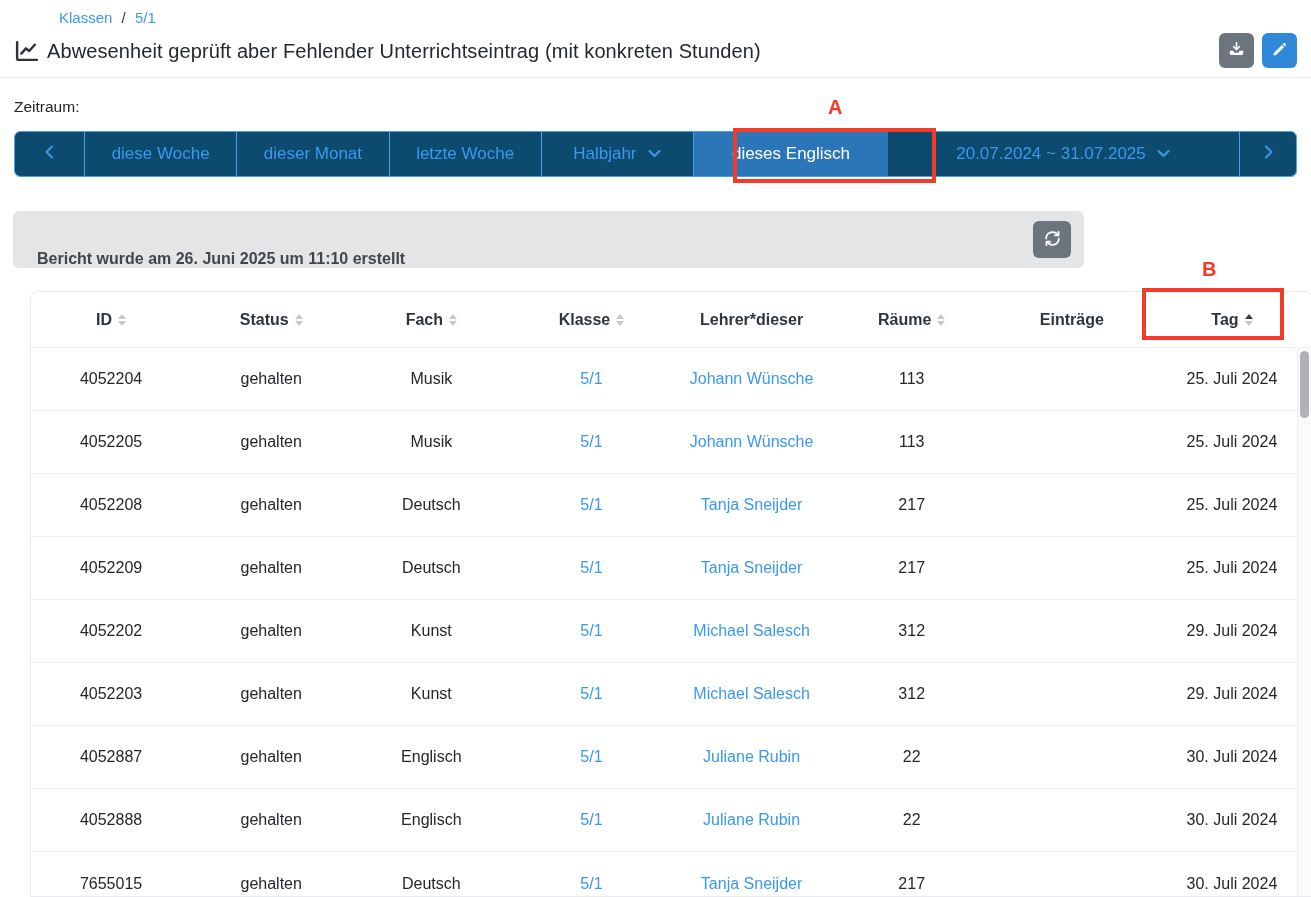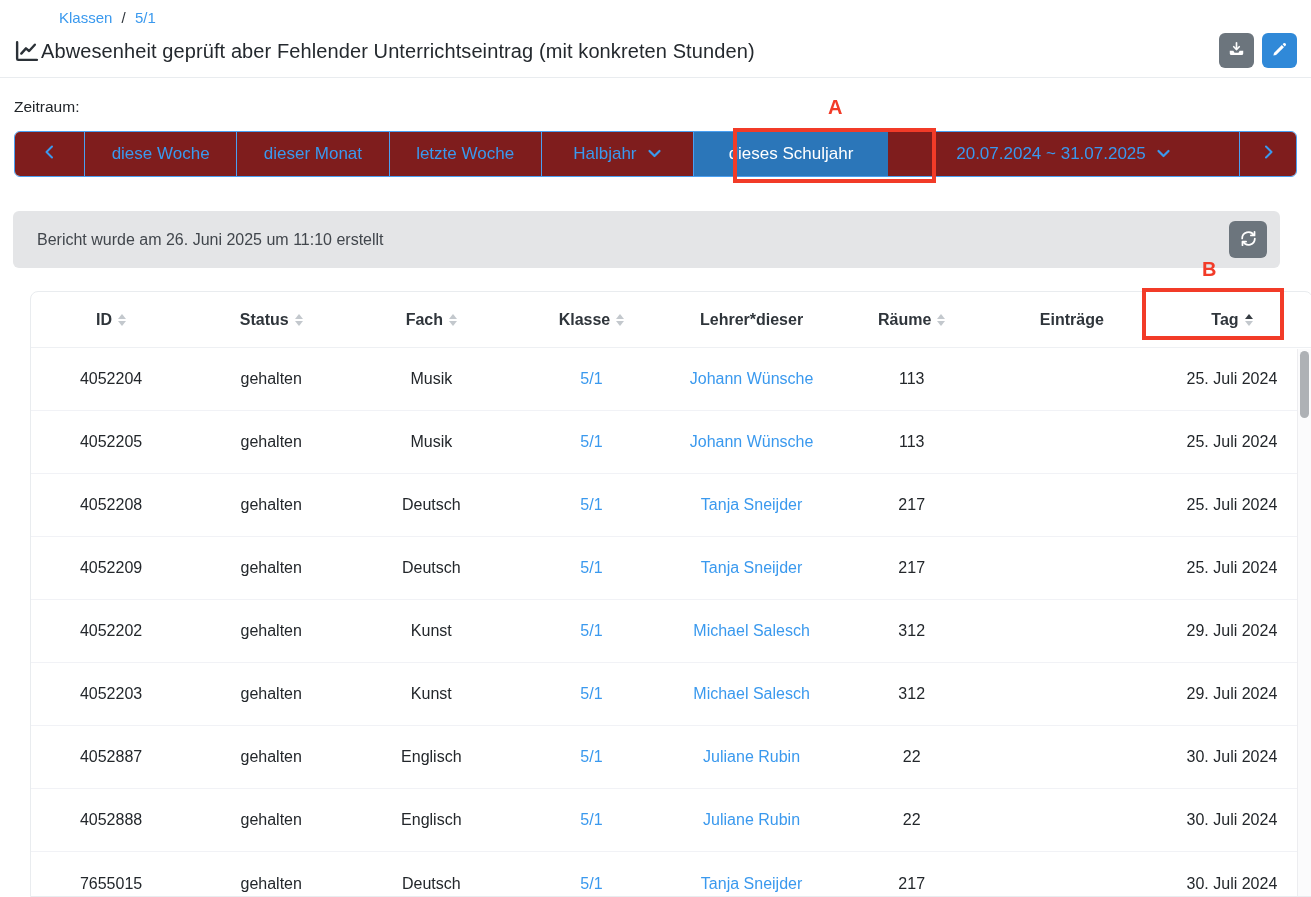--- a/index.html
+++ b/index.html
@@ -5,47 +5,47 @@
   * { margin:0; padding:0; box-sizing:border-box; }
   html,body { width:1311px; height:897px; background:#fff; font-family:"Liberation Sans", sans-serif; }
   .page { position:relative; width:1311px; height:897px; overflow:hidden; background:#fff; }
 
   
   .breadcrumb { position:absolute; left:14px; top:9px; font-size:15px; color:#343a40;margin-left:45px; }
   .breadcrumb a { color:#3a99ee; text-decoration:none; cursor:pointer; }
   .breadcrumb .sep { margin:0 5px; color:#2f353b; }
 
   
-  .titlebar { position:absolute; left:14px; top:40px; display:flex; align-items:center; gap:2px; }
+  .titlebar { position:absolute; left:14px; top:40px; display:flex; align-items:center; gap:8px; }
   .titlebar h1 { font-size:20px; font-weight:500; color:#24292e; letter-spacing:.1px; }
   .chart-icon { display:flex; align-items:center; }
 
   .top-actions { position:absolute; right:14px; top:33px; display:flex; gap:8px; }
   .icon-btn { width:35px; height:35px; border:none; border-radius:6px; display:flex; align-items:center; justify-content:center; cursor:pointer; }
   .icon-btn.gray { background:#6c757d; }
   .icon-btn.blue { background:#3089d8; }
 
   .divider { position:absolute; left:0; right:0; top:77px; height:1px; background:#e9ecef; }
 
   
   .period-label { position:absolute; left:14px; top:98px; font-size:15.5px; color:#212529; }
   .btn-group { position:absolute; left:14px; top:131px; width:1283px; height:46px; display:flex;
                border:1px solid #4aa0f2; border-radius:6px; overflow:hidden; background:#fff; }
-  .pbtn { background:#7f1d1d; border:none; border-right:1px solid #4aa0f2; color:#3a99ee; font-size:17px;
+  .pbtn { background:#0c4a6e; border:none; border-right:1px solid #4aa0f2; color:#3a99ee; font-size:17px;
           font-family:"Liberation Sans", sans-serif; display:flex; align-items:center; justify-content:center;
           gap:10px; cursor:pointer; flex:1; }
   .pbtn:last-child { border-right:none; }
   .pbtn.prev { flex:none; width:70px; }
   .pbtn.next { flex:none; width:56px; }
   .pbtn.selected { flex:none; width:194px; background:#2b76b9; color:#fff; border-right:none; }
   .pbtn.range { flex:none; width:352px; }
 
   
-  .report-bar { position:absolute; left:13px; top:211px; width:1267px; height:57px; background:#e4e5e7;
-                border-radius:6px; display:flex; align-items:center; }
+  .report-bar { position:absolute; left:13px; top:211px; width:1071px; height:57px; background:#e4e5e7;
+                border-radius:6px; display:flex; align-items:flex-end;font-weight:bold; }
   .report-bar .txt { font-size:16px; color:#41464c; margin-left:24px; }
   .refresh-btn { position:absolute; right:13px; top:10px; width:38px; height:37px; background:#6c757d;
                  border:none; border-radius:6px; display:flex; align-items:center; justify-content:center; cursor:pointer; }
 
   
   .table-card { position:absolute; left:30px; top:291px; width:1283px; height:606px;
                 border:1px solid #e9ecef; border-radius:8px 8px 0 0; background:#fff; overflow:hidden; }
   .thead { display:flex; height:56px; align-items:center; border-bottom:1px solid #eef0f3; }
   .th { width:12.5%; display:flex; align-items:center; justify-content:center; gap:6px;
         font-size:16px; font-weight:700; color:#2f353b; cursor:default; }
@@ -131,21 +131,21 @@
       <button class="pbtn">
         <span>letzte Woche</span>
       </button>
       <button class="pbtn">
         <span>Halbjahr</span>
         <span><svg width="15" height="11" viewBox="0 0 15 11" fill="none" stroke="#3a99ee" stroke-width="2.2" stroke-linecap="round" stroke-linejoin="round">
             <polyline points="2.5,3 7.5,8 12.5,3"></polyline>
           </svg></span>
       </button>
       <button class="pbtn selected">
-        <span>dieses Schuljahr</span>
+        <span>dieses Englisch</span>
       </button>
       <button class="pbtn range">
         <span>20.07.2024 ~ 31.07.2025</span>
         <span><svg width="15" height="11" viewBox="0 0 15 11" fill="none" stroke="#3a99ee" stroke-width="2.2" stroke-linecap="round" stroke-linejoin="round">
             <polyline points="2.5,3 7.5,8 12.5,3"></polyline>
           </svg></span>
       </button>
       <button class="pbtn next">
         <span><svg width="16" height="16" viewBox="0 0 16 16" fill="none" stroke="#3a99ee" stroke-width="2" stroke-linecap="round" stroke-linejoin="round">
             <polyline points="6,2.5 11.5,8 6,13.5"></polyline>

